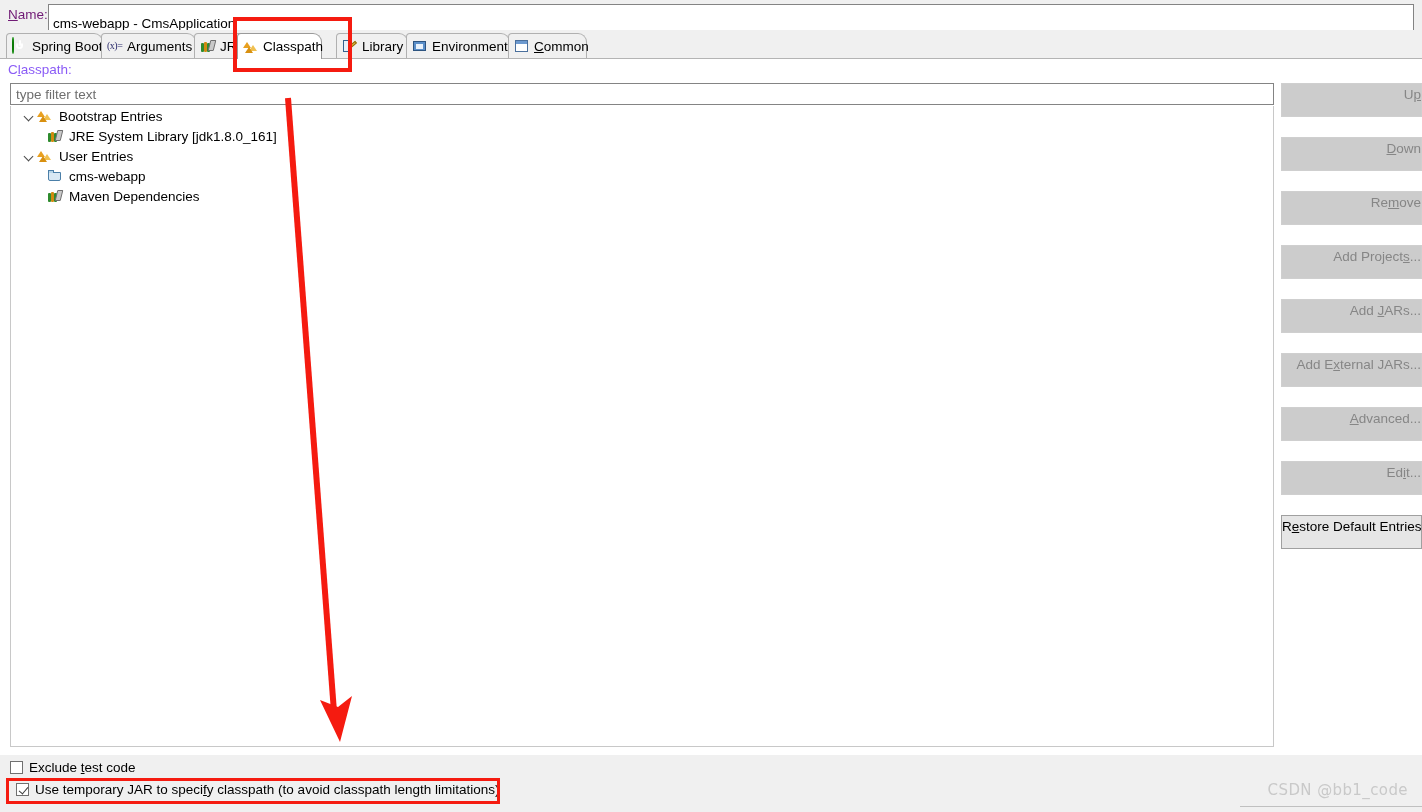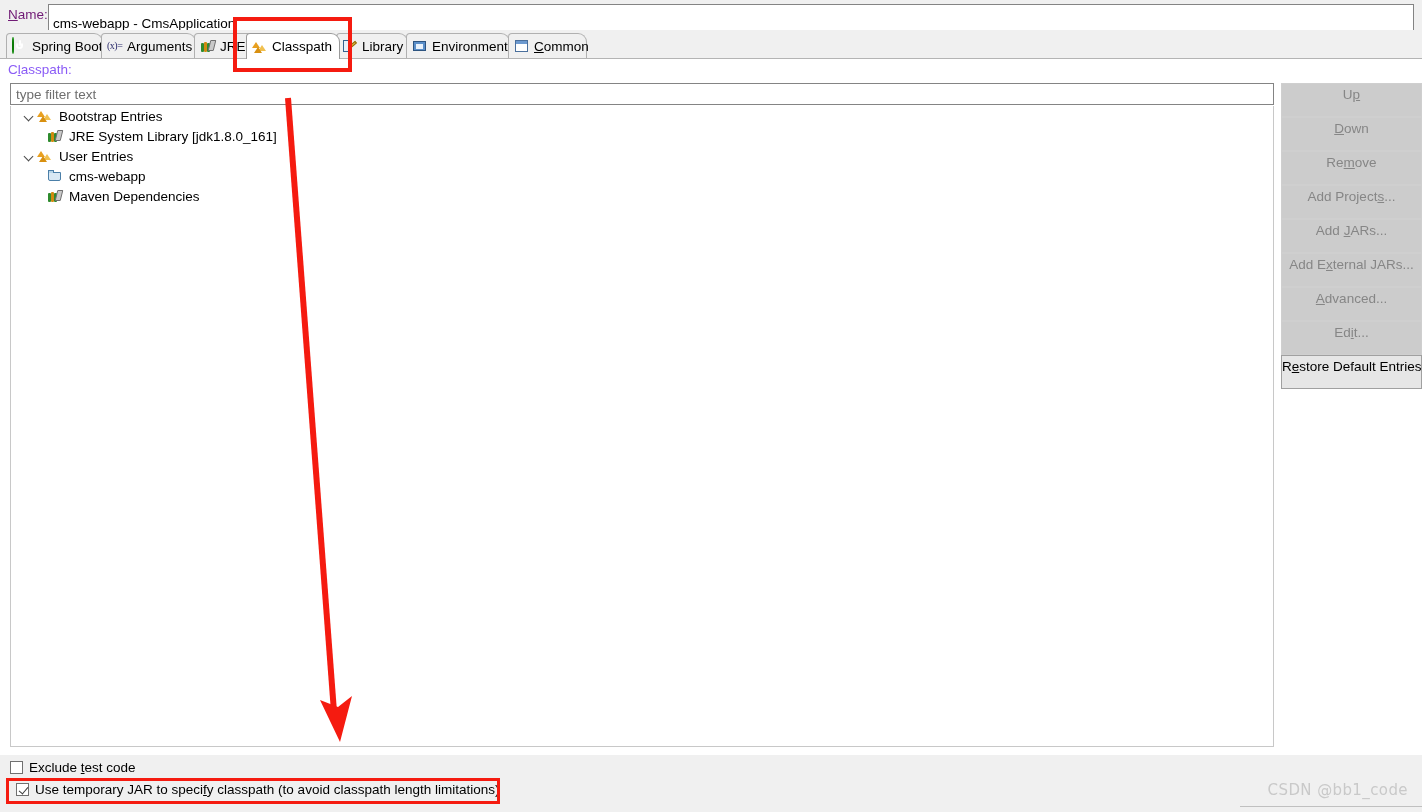--- a/index.html
+++ b/index.html
@@ -296,28 +296,28 @@
   
   #button-col {
     position: absolute;
     left: 1281px; top: 83px;
     width: 141px;
   }
   .btn {
     display: block;
     width: 141px;
     height: 34px;
-    margin-bottom: 0;
+    margin-bottom: 20px;
     box-sizing: border-box;
     background: #cccccc;
     border: 1px solid #cfcfcf;
     color: #868686;
     font-family: "Liberation Sans", sans-serif;
     font-size: 13.5px;
-    text-align: center;
+    text-align: right;
     line-height: 22px;
     cursor: default;
     white-space: nowrap;
     overflow: hidden;
   }
   .btn .mn { text-decoration: underline; }
   .btn.enabled {
     background: #e6e6e6;
     border: 1px solid #a0a0a0;
     color: #000000;
@@ -420,21 +420,21 @@
   <div class="tab" style="left:101px;width:95px;">
     <span class="tabicon ic-args">(x)=</span>
     <span class="tlabel">Arguments</span>
   </div>
 
   <div class="tab" style="left:194px;width:62px;">
     <span class="tabicon"><span class="ic-books"><i></i><i></i><i></i><i></i></span></span>
     <span class="tlabel">JRE</span>
   </div>
 
-  <div class="tab selected" style="left:237px;width:94px;margin-left:9px;">
+  <div class="tab selected" style="left:237px;width:85px;">
     <span class="tabicon"><span class="ic-cp"><i></i><i></i><i></i></span></span>
     <span class="tlabel">Classpath</span>
   </div>
 
   <div class="tab" style="left:336px;width:72px;">
     <span class="tabicon"><span class="ic-source"></span></span>
     <span class="tlabel">Library</span>
   </div>
 
   <div class="tab" style="left:406px;width:104px;">

